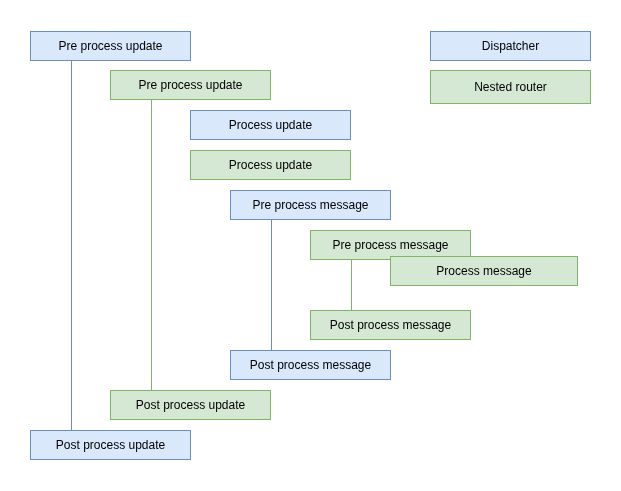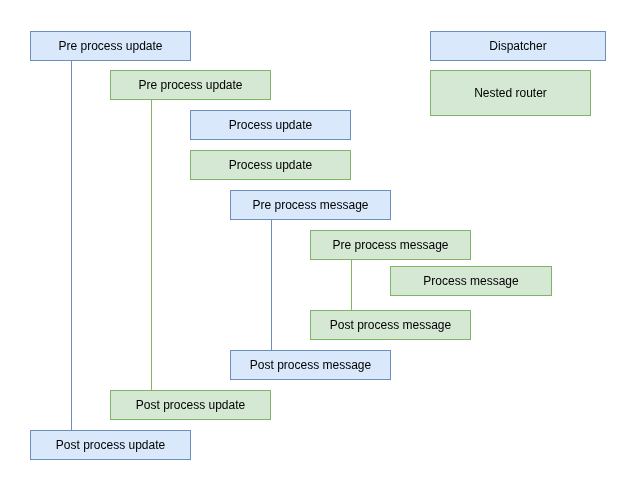--- a/index.html
+++ b/index.html
@@ -38,42 +38,42 @@
 <div class="canvas">
 
   <div class="connector" style="left: 71px; top: 60px; height: 370px; background: rgb(108, 142, 191);"></div>
   <div class="connector" style="left: 151px; top: 100px; height: 290px; background: rgb(130, 179, 102);"></div>
   <div class="connector" style="left: 271px; top: 220px; height: 130px; background: rgb(108, 142, 191);"></div>
   <div class="connector" style="left: 351px; top: 260px; height: 50px; background: rgb(130, 179, 102);"></div>
 
   <div class="node" style="left: 30px; top: 31px; width: 161px; height: 30px; background: rgb(218, 232, 252); border-color: rgb(108, 142, 191); color: rgb(0, 0, 0);">
     <span>Pre process update</span>
   </div>
-  <div class="node" style="left: 430px; top: 31px; width: 176px; height: 30px; background: rgb(218, 232, 252); border-color: rgb(108, 142, 191); color: rgb(0, 0, 0);">
+  <div class="node" style="left: 430px; top: 31px; width: 161px; height: 30px; background: rgb(218, 232, 252); border-color: rgb(108, 142, 191); color: rgb(0, 0, 0);">
     <span>Dispatcher</span>
   </div>
   <div class="node" style="left: 110px; top: 70px; width: 161px; height: 30px; background: rgb(213, 232, 212); border-color: rgb(130, 179, 102); color: rgb(0, 0, 0);">
     <span>Pre process update</span>
   </div>
-  <div class="node" style="left: 430px; top: 70px; width: 161px; height: 46px; background: rgb(213, 232, 212); border-color: rgb(130, 179, 102); color: rgb(0, 0, 0);">
+  <div class="node" style="left: 430px; top: 70px; width: 161px; height: 34px; background: rgb(213, 232, 212); border-color: rgb(130, 179, 102); color: rgb(0, 0, 0);">
     <span>Nested router</span>
   </div>
   <div class="node" style="left: 190px; top: 110px; width: 161px; height: 30px; background: rgb(218, 232, 252); border-color: rgb(108, 142, 191); color: rgb(0, 0, 0);">
     <span>Process update</span>
   </div>
   <div class="node" style="left: 190px; top: 150px; width: 161px; height: 30px; background: rgb(213, 232, 212); border-color: rgb(130, 179, 102); color: rgb(0, 0, 0);">
     <span>Process update</span>
   </div>
   <div class="node" style="left: 230px; top: 190px; width: 161px; height: 30px; background: rgb(218, 232, 252); border-color: rgb(108, 142, 191); color: rgb(0, 0, 0);">
     <span>Pre process message</span>
   </div>
   <div class="node" style="left: 310px; top: 230px; width: 161px; height: 30px; background: rgb(213, 232, 212); border-color: rgb(130, 179, 102); color: rgb(0, 0, 0);">
     <span>Pre process message</span>
   </div>
-  <div class="node" style="left: 390px; top: 266px; width: 162px; height: 30px; background: rgb(213, 232, 212); border-color: rgb(130, 179, 102); color: rgb(0, 0, 0);">
+  <div class="node" style="left: 390px; top: 256px; width: 188px; height: 30px; background: rgb(213, 232, 212); border-color: rgb(130, 179, 102); color: rgb(0, 0, 0);">
     <span>Process message</span>
   </div>
   <div class="node" style="left: 310px; top: 310px; width: 161px; height: 30px; background: rgb(213, 232, 212); border-color: rgb(130, 179, 102); color: rgb(0, 0, 0);">
     <span>Post process message</span>
   </div>
   <div class="node" style="left: 230px; top: 350px; width: 161px; height: 30px; background: rgb(218, 232, 252); border-color: rgb(108, 142, 191); color: rgb(0, 0, 0);">
     <span>Post process message</span>
   </div>
   <div class="node" style="left: 110px; top: 390px; width: 161px; height: 30px; background: rgb(213, 232, 212); border-color: rgb(130, 179, 102); color: rgb(0, 0, 0);">
     <span>Post process update</span>

